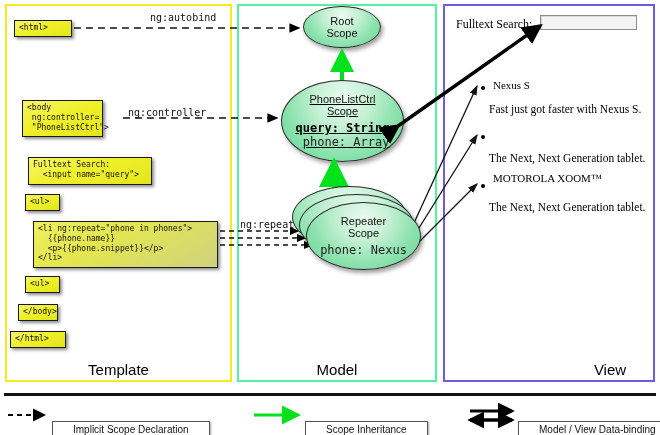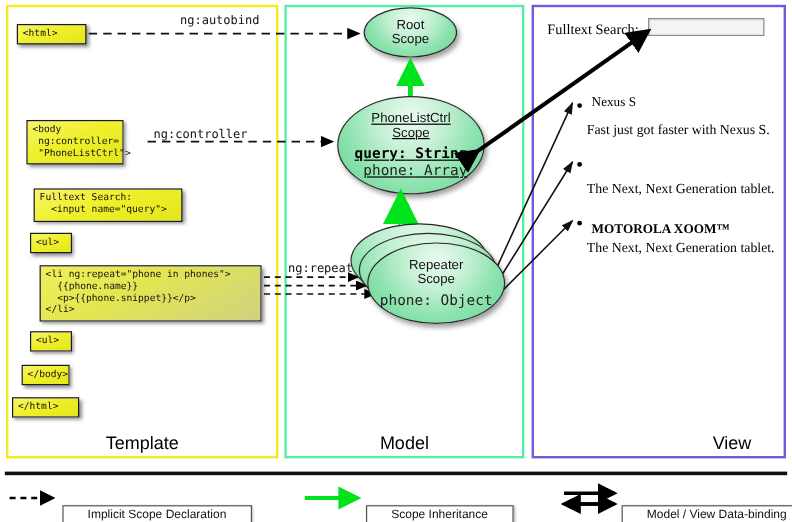--- a/index.html
+++ b/index.html
@@ -120,36 +120,36 @@
 
   <div class="scope-stack" style="left:292px;top:186px;width:115px;height:62px;z-index:1;"></div>
   <div class="scope-stack" style="left:299px;top:194px;width:115px;height:62px;z-index:2;"></div>
   <div class="scope" style="left:306px;top:202px;width:115px;height:68px;z-index:3;">
     <div class="nm">
       <span>Repeater</span><br>
       <span>Scope</span>
     </div>
     <div class="kv">
       <span>phone:</span>
-      <span>Object</span>
+      <span>Nexus</span>
     </div>
   </div>
 
   <div class="view-label" style="left:456px;top:17px;">Fulltext Search:</div>
   <input class="view-input" style="left: 540px; top: 15px; width: 97px; height: 15px; font-size: 11px;" placeholder="">
 
   <div class="view-bullet" style="left:481px;top:86px;"></div>
   <div class="view-li" style="left:493px;top:79px;">Nexus S</div>
   <div class="view-snippet" style="left:489px;top:103px;">Fast just got faster with Nexus S.</div>
 
   <div class="view-bullet" style="left:481px;top:135px;"></div>
   <div class="view-snippet" style="left:489px;top:152px;">The Next, Next Generation tablet.</div>
 
   <div class="view-bullet" style="left:481px;top:184px;"></div>
-  <div class="view-li" style="left:493px;top:185px;font-weight:bold;">MOTOROLA XOOM™</div>
+  <div class="view-li" style="left:493px;top:172px;">MOTOROLA XOOM™</div>
   <div class="view-snippet" style="left:489px;top:201px;">The Next, Next Generation tablet.</div>
 
   <svg id="wires" viewBox="0 0 660 435">
     <defs>
       <marker id="ah-black" markerWidth="7" markerHeight="7" refX="6" refY="3" orient="auto">
         <path d="M0,0 L7,3 L0,6 z" fill="#000"></path>
       </marker>
       <marker id="ah-thin" markerWidth="8" markerHeight="8" refX="7" refY="3.2" orient="auto">
         <path d="M0,0.4 L8,3.2 L0,6 z" fill="#111"></path>
       </marker>

